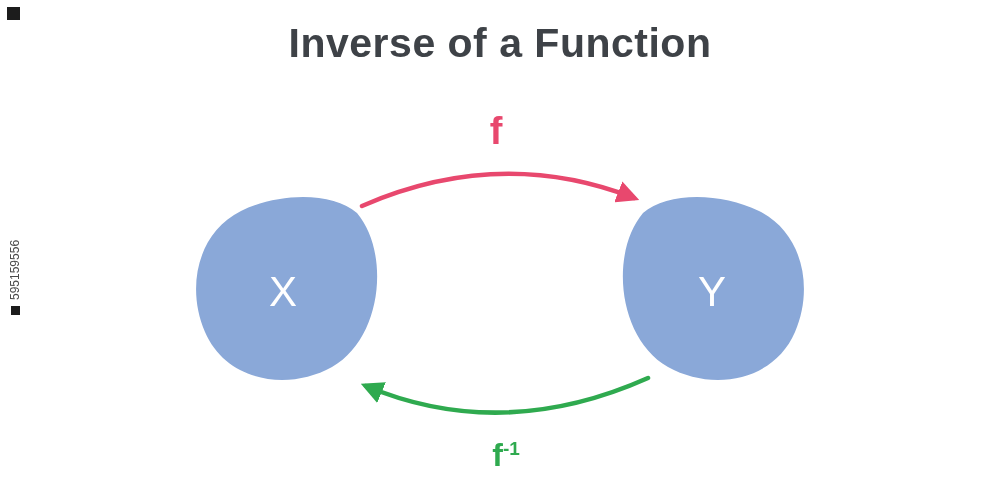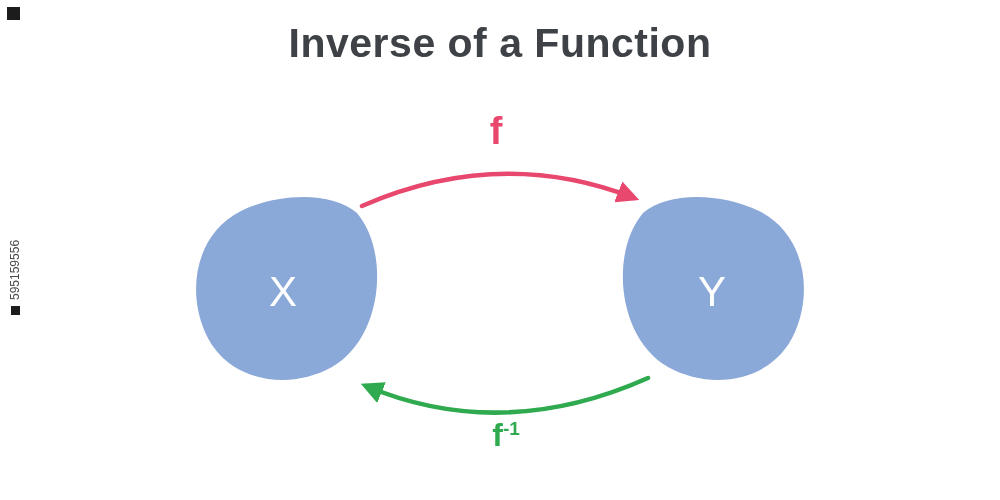--- a/index.html
+++ b/index.html
@@ -20,21 +20,21 @@
   .head-forward{fill:var(--forward,#e8486e);}
   .head-inverse{fill:var(--inverse,#2faa4f);}
   .set-label{
     position:absolute;transform:translate(-50%,-50%);
     color:#ffffff;font-size:42px;font-weight:400;line-height:1;
   }
   .set-x{left:283px;top:292px;}
   .set-y{left:712px;top:292px;}
   .fn-label{position:absolute;transform:translate(-50%,-50%);font-weight:700;line-height:1;}
   .forward-label{left:496px;top:131px;font-size:38px;color:var(--forward,#e8486e);}
-  .inverse-label{left:506px;top:435px;font-size:32px;color:var(--inverse,#2faa4f);}
+  .inverse-label{left:506px;top:455px;font-size:32px;color:var(--inverse,#2faa4f);}
   .inverse-label sup{font-size:19px;font-weight:700;vertical-align:super;}
   .wm-corner{position:absolute;left:7px;top:7px;width:13px;height:13px;background:#1c1c1c;}
   .wm-side{
     position:absolute;left:8px;top:315px;transform:rotate(-90deg);
     transform-origin:0 0;display:flex;align-items:center;gap:6px;
     font-size:12px;color:#4a4a4a;white-space:nowrap;
   }
   .wm-square{display:inline-block;width:9px;height:9px;background:#1c1c1c;}
 </style>
 </head>

